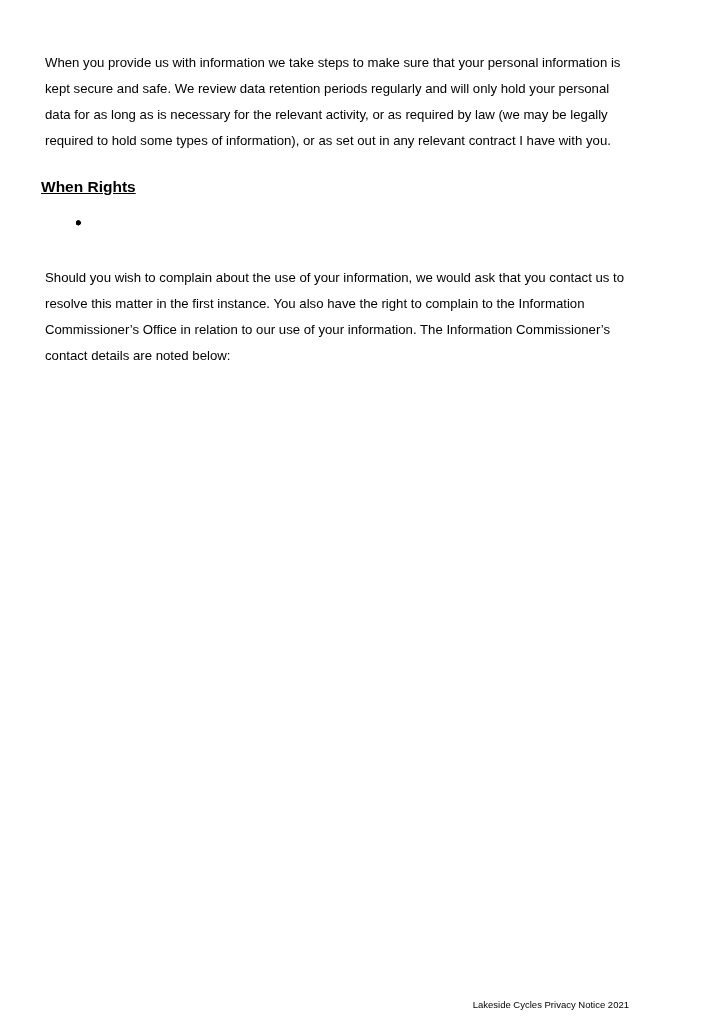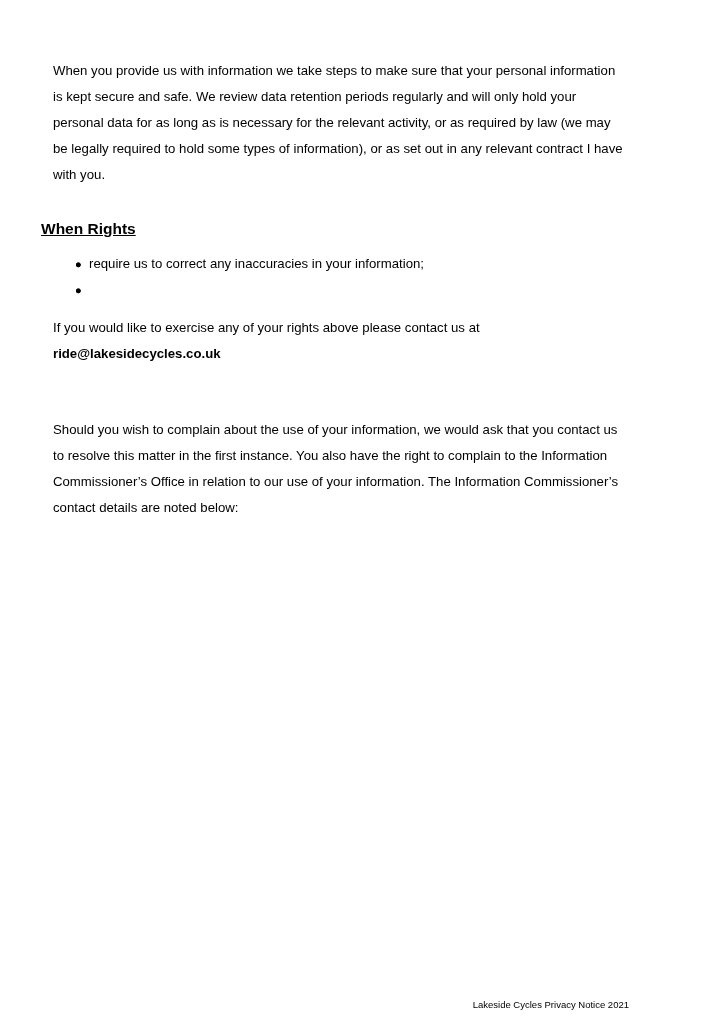--- a/index.html
+++ b/index.html
@@ -26,21 +26,21 @@
   .content {
     position: absolute;
     left: 41px;
     top: 46px;
     width: 598px;
   }
   p.body-text {
     font-family: "Liberation Sans", sans-serif;
     font-size: 13.2px;
     line-height: 26px;
-    margin: 12px;
+    margin: 4px;
     text-align: left;
     color: #000000;
   }
   .para-gap-small { height: 12px; }
   .para-gap-med { height: 19px; }
   .para-gap-large { height: 26px; }
 
   h2.section-heading {
     font-family: "Liberation Sans", sans-serif;
     font-size: 15.5px;
@@ -97,28 +97,27 @@
 
     <div class="para-gap-med"></div>
 
     <h2 class="section-heading">When Rights</h2>
 
     <div class="para-gap-small"></div>
 
 
     <ul class="rights-list">
       <li><span class="bullet">●</span></li>
-      <li><span class="bullet">●</span><span>require us to correct any inaccuracies in your information;</span></li>
+      <li><span class="bullet">●</span></li>
       <li><span class="bullet">●</span></li>
       <li><span class="bullet">●</span></li>
     </ul>
 
     <div class="para-gap-large"></div>
 
-    <p class="body-text"><span>If you would like to exercise any of your rights above please contact us at </span><span class="email-bold">ride@lakesidecycles.co.uk</span></p>
 
     <div class="para-gap-large"></div>
 
     <p class="body-text">Should you wish to complain about the use of your information, we would ask that you contact us to resolve this matter in the first instance. You also have the right to complain to the Information Commissioner’s Office in relation to our use of your information.  The Information Commissioner’s contact details are noted below:</p>
 
   </div>
 
   <div class="footer">Lakeside Cycles Privacy Notice 2021</div>
 </div>
 

